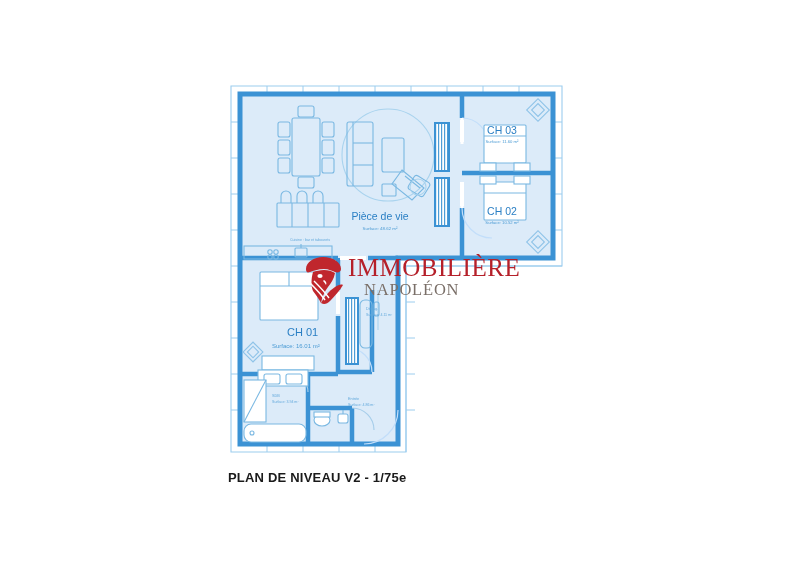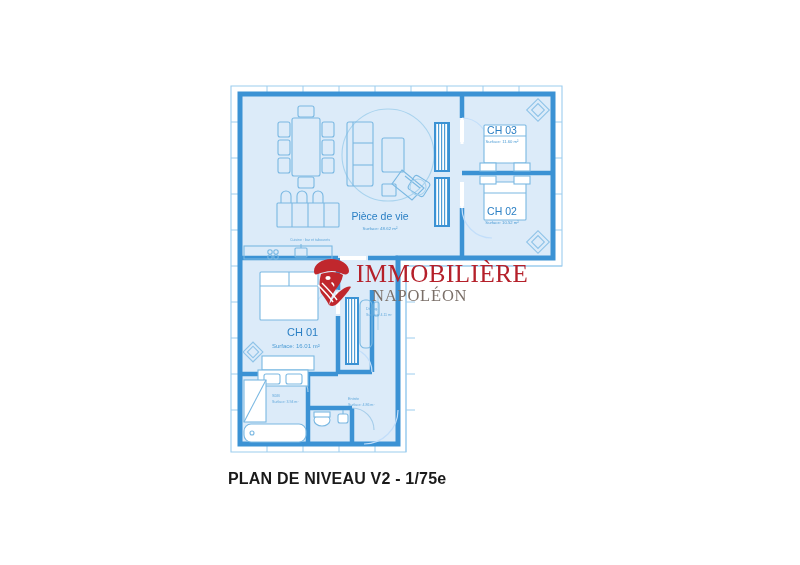--- a/index.html
+++ b/index.html
@@ -32,27 +32,27 @@
     position: absolute;
     left: 0;
     top: 0;
     width: 800px;
     height: 565px;
     display: block;
   }
   
   #watermark {
     position: absolute;
-    left: 308px;
+    left: 300px;
     top: 255px;
     width: 200px;
     height: 56px;
     pointer-events: none;
     display: flex;
-    align-items: center;
+    align-items: flex-start;
   }
   #watermark .wm-mark {
     width: 46px;
     height: 52px;
     flex: 0 0 auto;
     margin-right: 2px;
   }
   #watermark .wm-words {
     display: flex;
     flex-direction: column;
@@ -73,21 +73,21 @@
     color: #7a6f68;
     white-space: nowrap;
     margin-top: 2px;
     margin-left: 16px;
   }
   
   #caption {
     position: absolute;
     left: 228px;
     top: 470px;
-    font-size: 16px;
+    font-size: 13px;
     font-weight: bold;
     color: #1a1a1a;
     letter-spacing: 0.2px;
     white-space: nowrap;
   }
   .room-title {
     font-family: "Liberation Sans", sans-serif;
     fill: #2a7fc4;
   }
   .room-sub {

